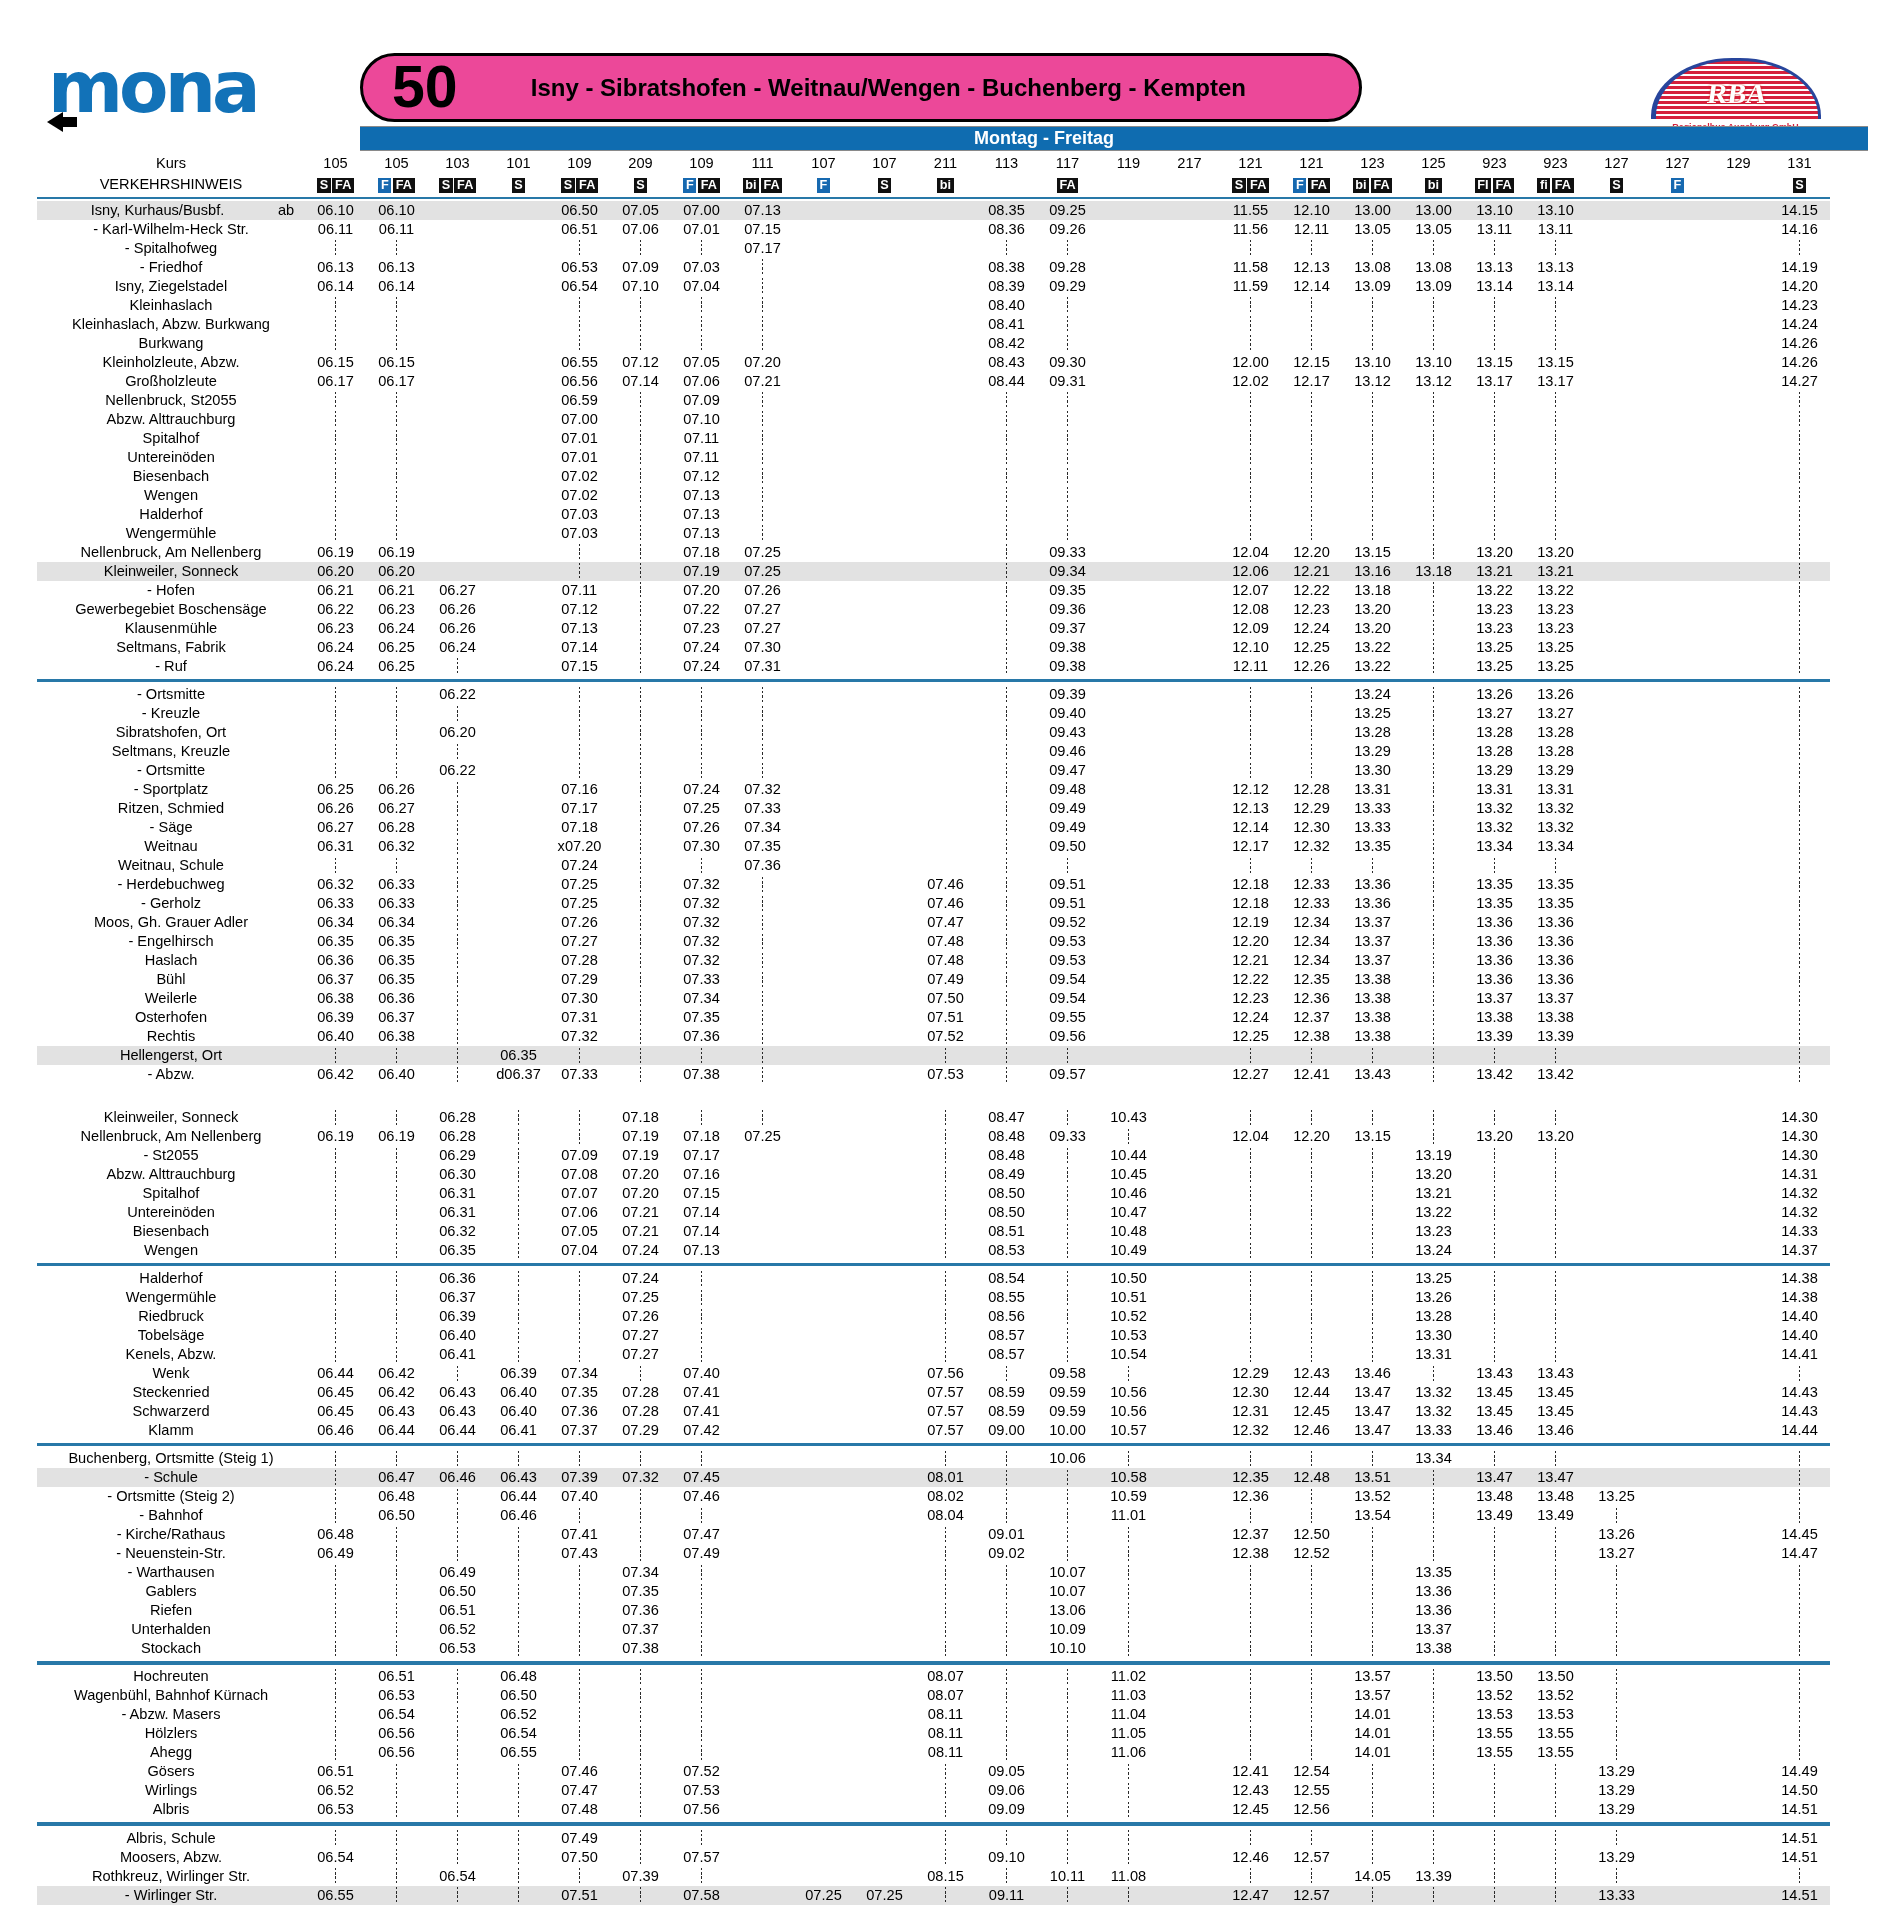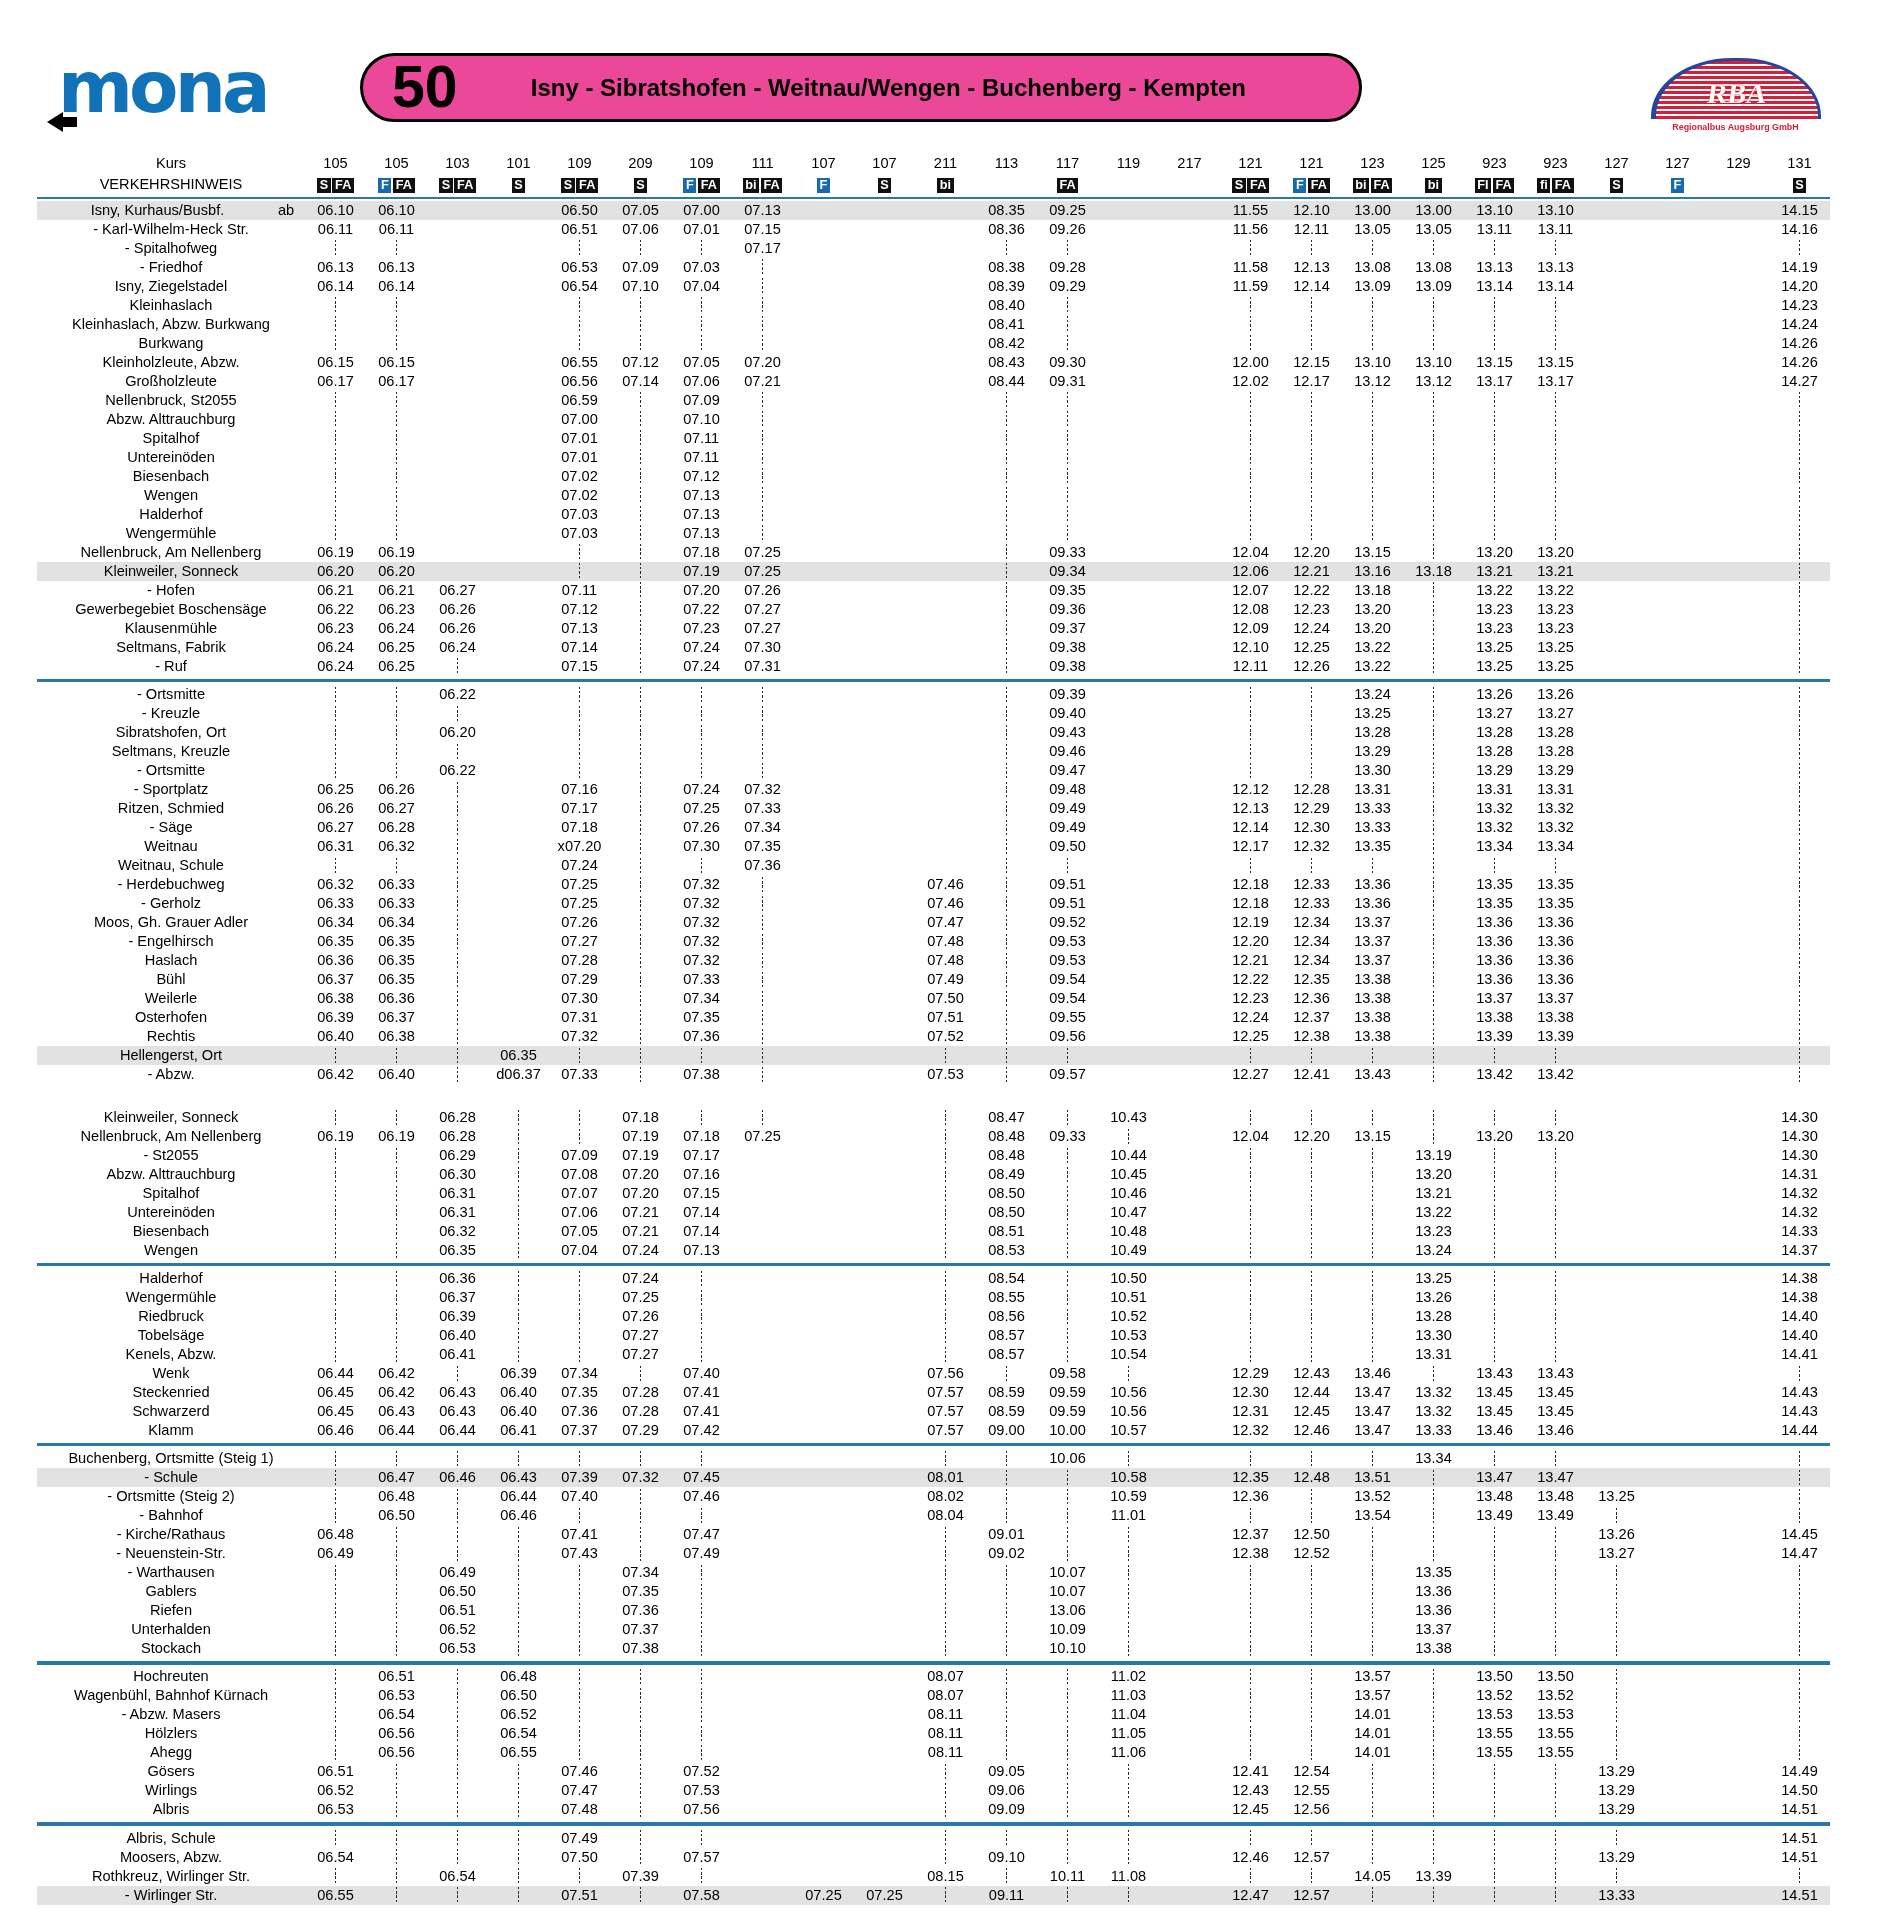--- a/index.html
+++ b/index.html
@@ -1,20 +1,20 @@
 <!DOCTYPE html>
 <html style="font-size:6.2px"><head>
 <meta charset="utf-8">
 <style>
   html,body{margin:0;padding:0;background:#fff;color:#000;}
   body{width:1901px;height:2613px;font-family:"Liberation Sans",sans-serif;position:relative;}
   .page{position:relative;width:1901px;height:2613px;overflow:hidden;}
 
   
-  .logo-mona{position:absolute;left:58px;top:45px;font-size:72px;font-weight:800;
+  .logo-mona{position:absolute;left:48px;top:45px;font-size:72px;font-weight:800;
     color:#1272b8;letter-spacing:-3.9px;font-family:"DejaVu Sans",sans-serif;}
   .back-arrow{position:absolute;left:47px;top:112px;width:0;height:0;
     border-top:10px solid transparent;border-bottom:10px solid transparent;border-right:16px solid #000;}
   .back-arrow .tail{position:absolute;left:15.4px;top:-5px;width:14.6px;height:10px;background:#000;}
   .title-box{position:absolute;left:360px;top:53px;width:1002px;height:69px;
     border:3.1px solid #000;border-radius:37px;display:flex;align-items:center;background:#ec4899;box-sizing:border-box;}
   .line-number{font-size:59px;font-weight:700;margin-left:29px;line-height:1;}
   .route-title{flex:1;text-align:center;font-size:24px;font-weight:700;padding-right:40px;}
   .rba{position:absolute;left:1639px;top:58px;width:193px;text-align:center;}
   .rba .arch{position:relative;width:162px;height:58px;margin:0 auto;
@@ -67,20 +67,23 @@
     <span class="route-title">Isny - Sibratshofen - Weitnau/Wengen - Buchenberg - Kempten</span>
   </div>
 
   <div class="rba">
     <div class="arch">
       <span>RBA</span>
     </div>
     <div class="caption">Regionalbus Augsburg GmbH</div>
   </div>
 
+  <div class="day-bar">
+    <span>Montag - Freitag</span>
+  </div>
 
   <table class="tt" id="tt">
       <colgroup>
         <col class="cname">
         <col class="ctime">
         <col class="ctime">
         <col class="ctime">
         <col class="ctime">
         <col class="ctime">
         <col class="ctime">

